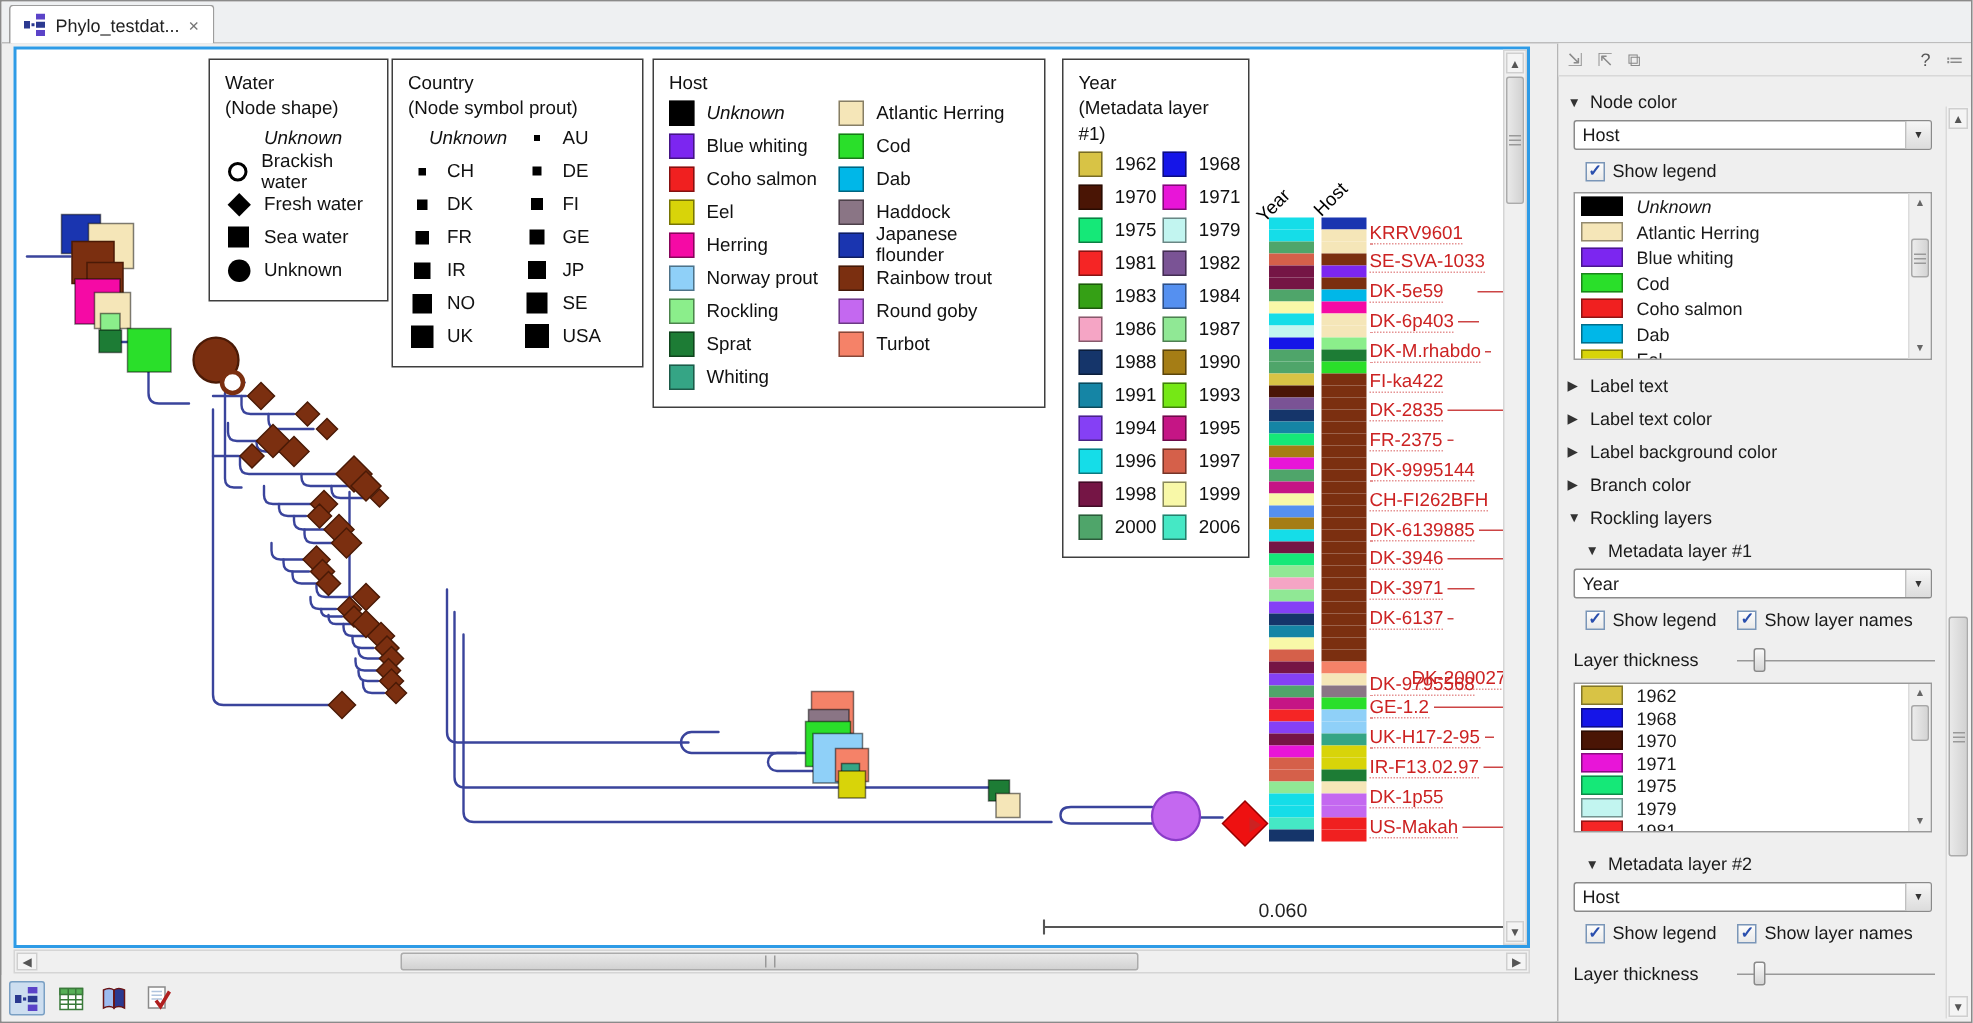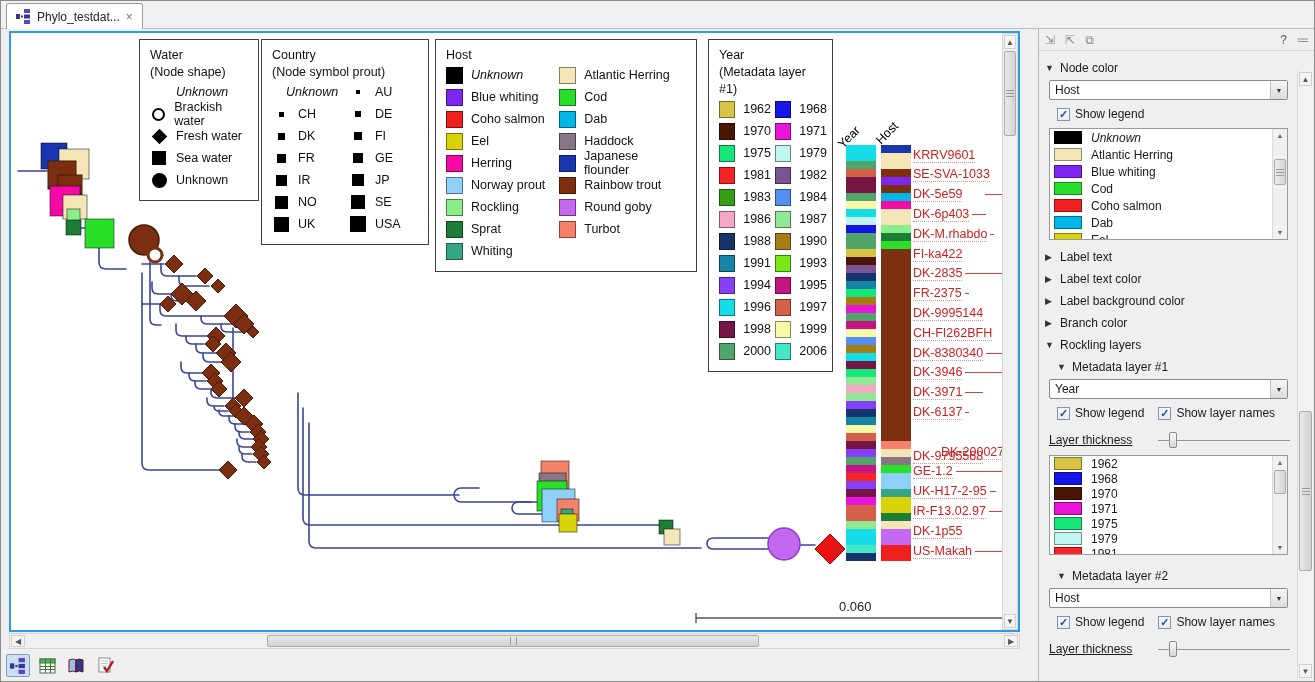--- a/index.html
+++ b/index.html
@@ -78,21 +78,21 @@
 .cb { display:flex; align-items:center; gap:5px; }
 .cb-box { width:13px; height:13px; border:1px solid #7a96b8; background:linear-gradient(180deg,#fdfdfd,#e9e9e9); color:#2a4fae; font-size:11px; font-weight:bold; display:flex; align-items:center; justify-content:center; line-height:1; }
 .listbox { position:relative; background:#fff; border:1px solid #9a9a9a; margin:6px 4px 0 4px; overflow:hidden; }
 .lbx-row { display:flex; align-items:center; gap:9px; padding-left:4px; }
 .lbx-sw { width:28px; height:13px; border:1px solid rgba(0,0,0,.4); flex:none; }
 .lbx-scroll { position:absolute; right:0; top:0; width:15px; height:100%; background:#f0f0f0; border-left:1px solid #dcdcdc; }
 .lbx-up, .lbx-dn { position:absolute; left:1px; width:12px; height:11px; font-size:7px; color:#666; display:flex; align-items:center; justify-content:center; }
 .lbx-up { top:1px; } .lbx-dn { bottom:1px; }
 .lbx-th { position:absolute; left:1px; width:12px; background:linear-gradient(90deg,#ececec,#d4d4d4); border:1px solid #a8a8a8; border-radius:2px; display:flex; align-items:center; justify-content:center; }
 .thick-row { display:flex; align-items:center; margin:10px 2px 0 4px; height:18px; }
-.thick-label { flex:1;text-decoration:underline; }
+.thick-label { flex:1; }
 .slider { position:relative; width:132px; height:16px; }
 .slider .track { position:absolute; left:0; right:0; top:8px; height:1px; background:#999; }
 .slider .sl-thumb { position:absolute; left:11px; top:0; width:8px; height:16px; background:linear-gradient(180deg,#fafafa,#d6d6d6); border:1px solid #8a8a8a; border-radius:2px; }
 .indent1 { margin-left:12px; }
 .panel-scroll { position:absolute; right:1px; top:42px; width:17px; height:608px; background:#f2f2f2; border-left:1px solid #dadada; }
 
 .mini-icon { display:block; }
 </style>
 </head>
 <body>
@@ -668,21 +668,21 @@
           <span class="leaf-text">FR-2375</span>
           <span class="leaf-tail" style="width: 4px;"></span>
         </div>
         <div class="leaf" style="top: 158.48px;">
           <span class="leaf-text">DK-9995144</span>
         </div>
         <div class="leaf" style="top: 178.29px;">
           <span class="leaf-text">CH-FI262BFH</span>
         </div>
         <div class="leaf" style="top: 198.1px;">
-          <span class="leaf-text">DK-8380340</span>
+          <span class="leaf-text">DK-6139885</span>
           <span class="leaf-tail" style="width: 30px;"></span>
         </div>
         <div class="leaf" style="top: 217.91px;">
           <span class="leaf-text">DK-3946</span>
           <span class="leaf-tail" style="width: 40px;"></span>
         </div>
         <div class="leaf" style="top: 237.72px;">
           <span class="leaf-text">DK-3971</span>
           <span class="leaf-tail" style="width: 18px;"></span>
         </div>

